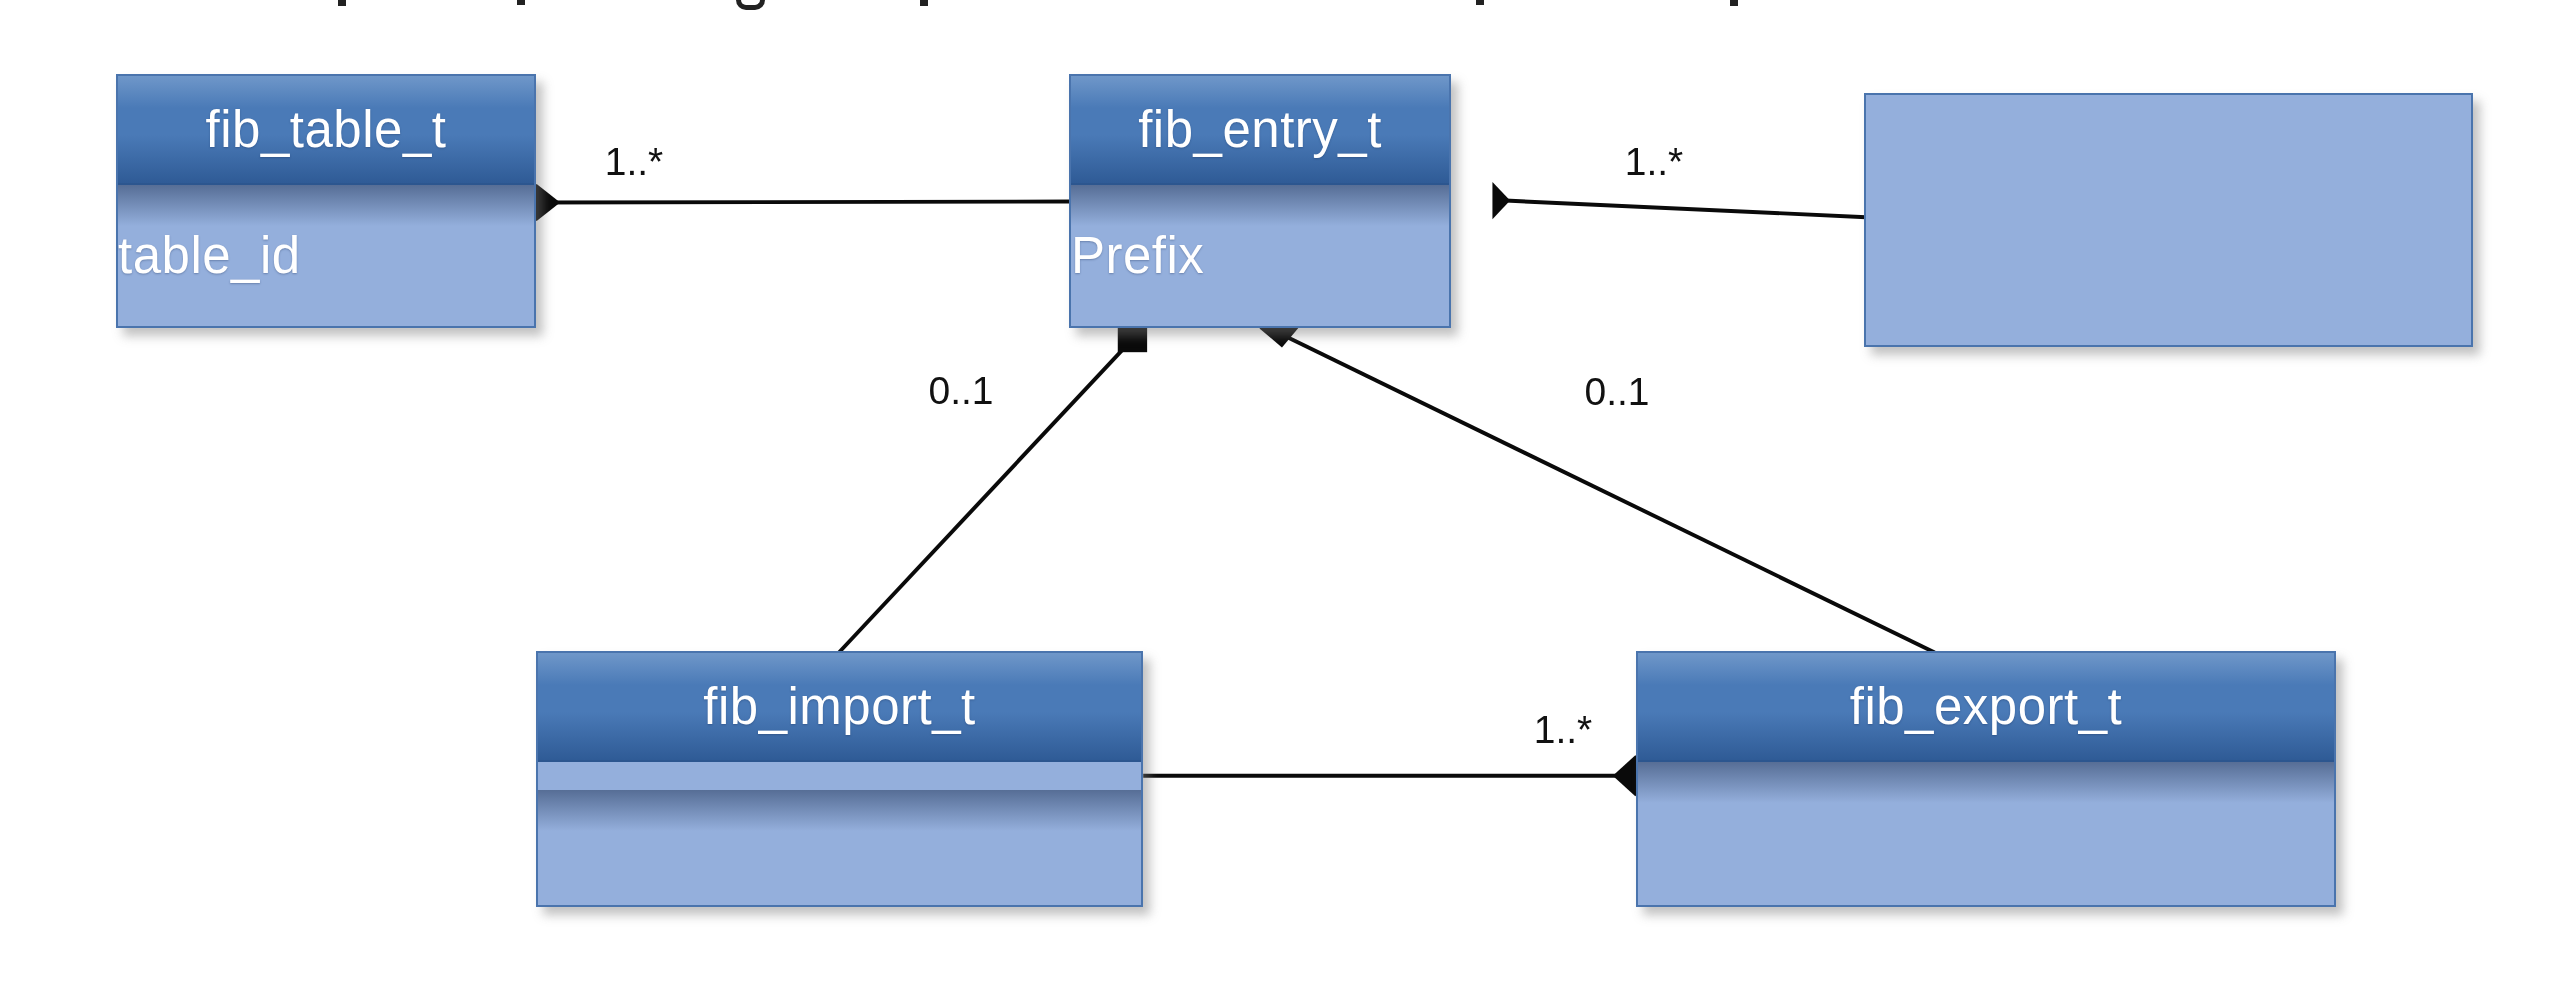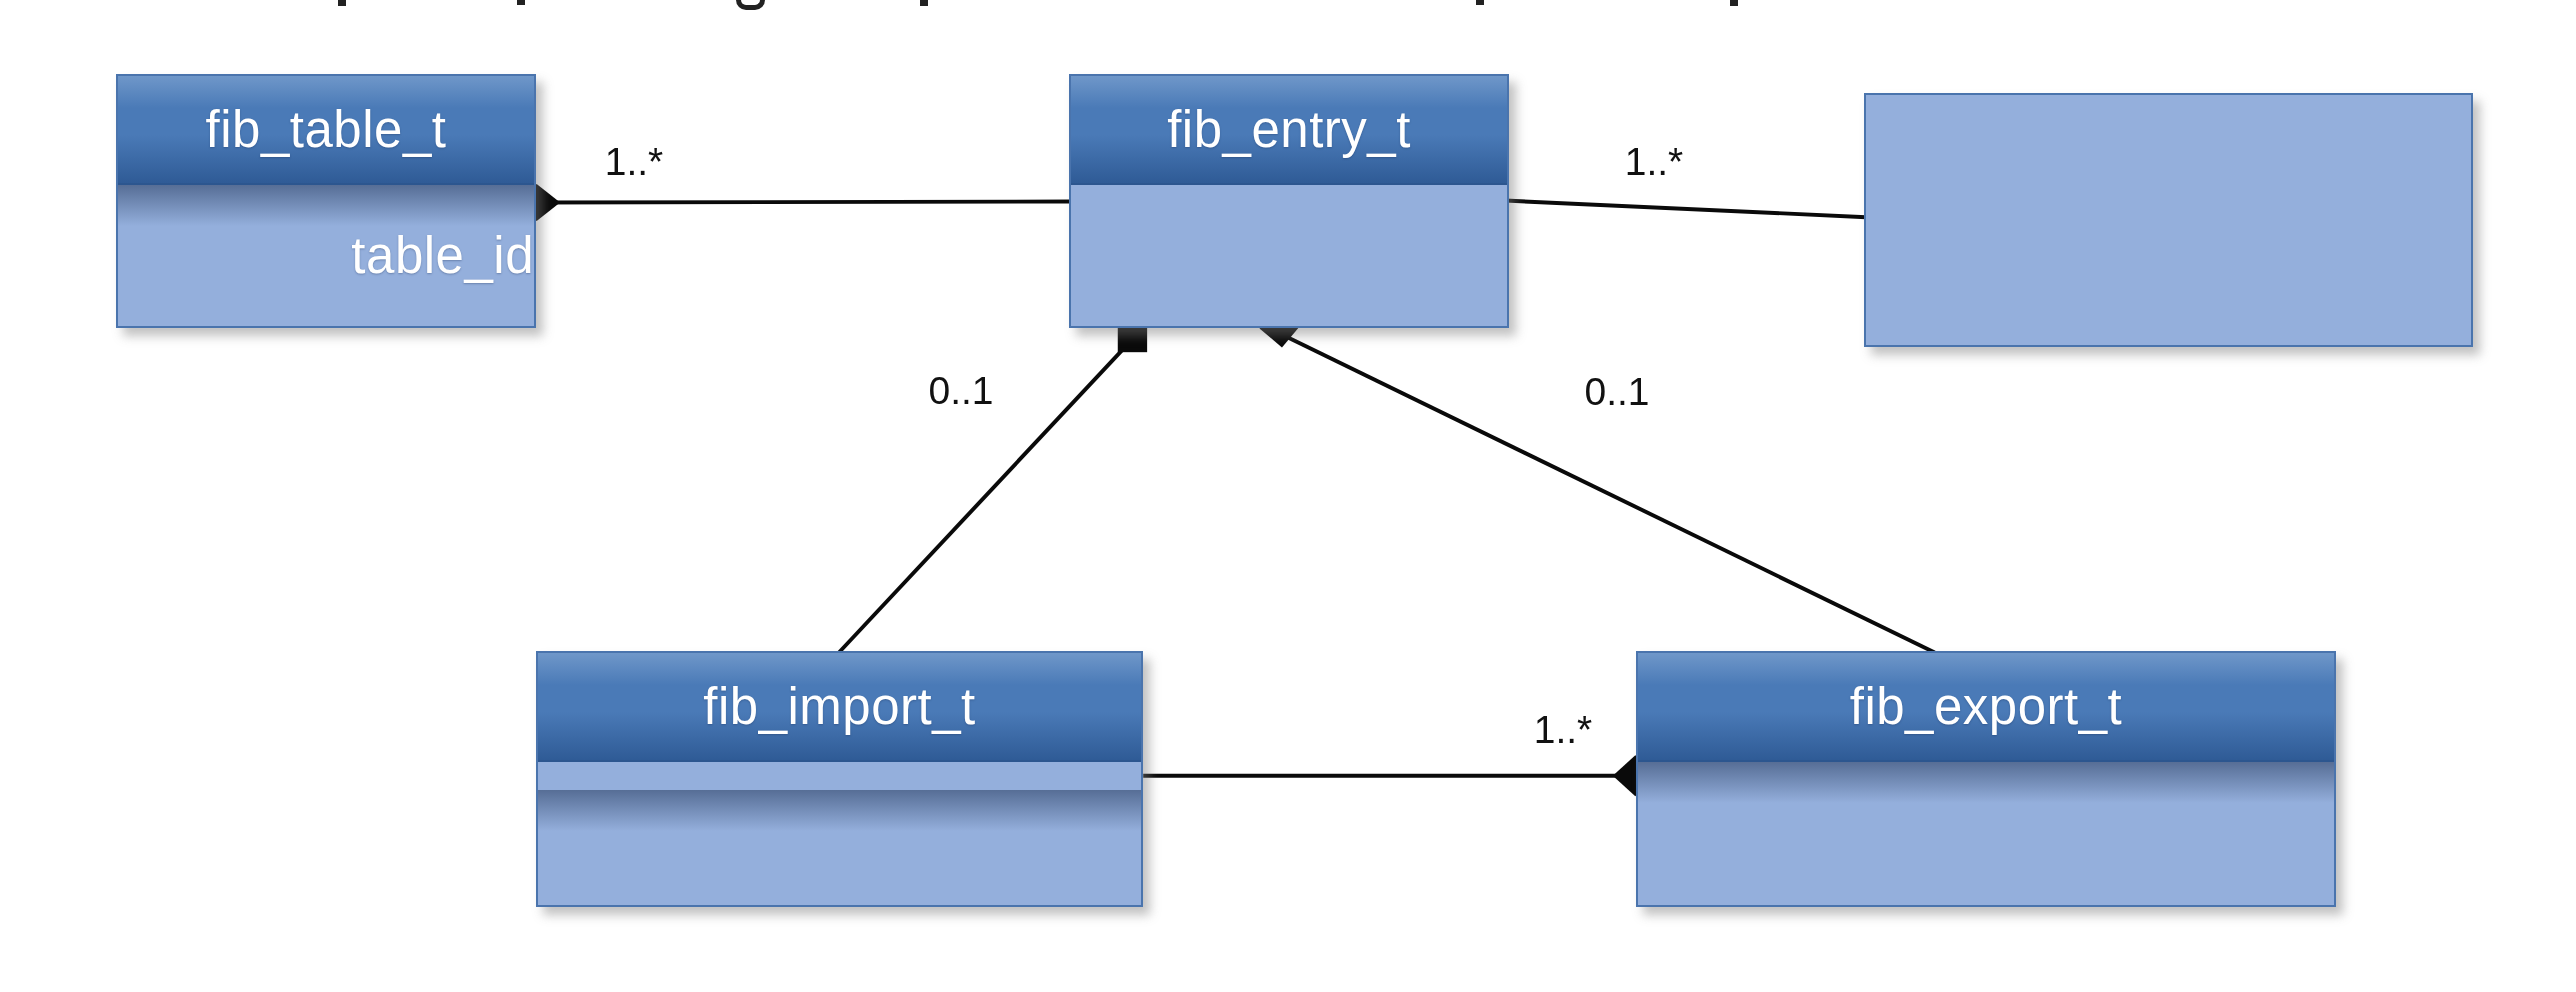--- a/index.html
+++ b/index.html
@@ -44,21 +44,21 @@
     display: flex;
     align-items: center;
     justify-content: center;
   }
   .uml-body {
     position: relative;
     flex: 1 1 auto;
     background: var(--body, #94afdc);
     display: flex;
     align-items: center;
-    justify-content: flex-end;
+    justify-content: flex-start;
   }
   .uml-body::before {
     content: "";
     position: absolute;
     left: 0; top: 0; right: 0;
     height: 41px;
     background: linear-gradient(180deg, rgba(25,45,80,0.50), rgba(25,45,80,0));
     pointer-events: none;
   }
   .uml-title, .uml-attr {
@@ -118,23 +118,26 @@
 
   <div class="uml-box" style="left:116px; top:74px; width:420px; height:254px;">
     <div class="uml-header">
       <span class="uml-title">fib_table_t</span>
     </div>
     <div class="uml-body">
       <span class="uml-attr">table_id</span>
     </div>
   </div>
 
-  <div class="uml-box" style="left:1069px; top:74px; width:440px; height:254px;">
+  <div class="uml-box" style="left:1069px; top:74px; width:382px; height:254px;">
     <div class="uml-header">
       <span class="uml-title">fib_entry_t</span>
+    </div>
+    <div class="uml-body">
+      <span class="uml-attr">Prefix</span>
     </div>
   </div>
 
   <div class="uml-box" style="left:1864px; top:93px; width:609px; height:254px;">
   </div>
 
   <div class="uml-box" style="left:536px; top:651px; width:607px; height:256px;gap:28px;">
     <div class="uml-header">
       <span class="uml-title">fib_import_t</span>
     </div>

